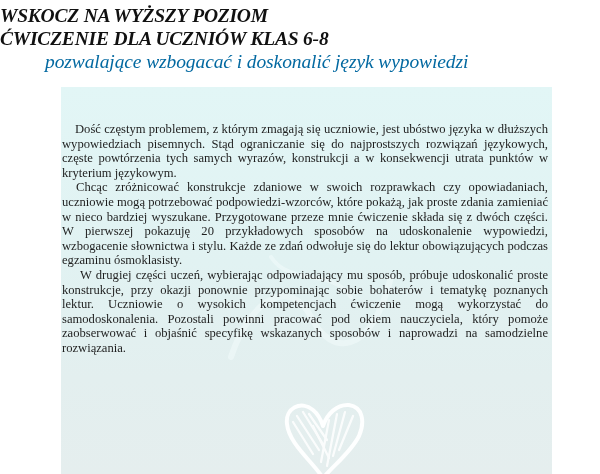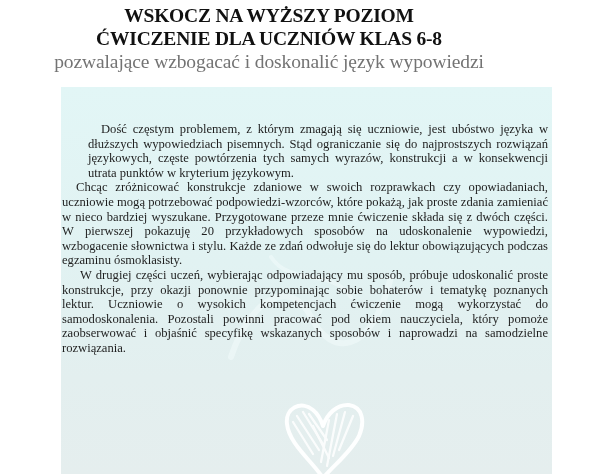--- a/index.html
+++ b/index.html
@@ -2,42 +2,42 @@
 <html><head>
   <meta charset="utf-8">
   <style>
     html, body { margin: 0; padding: 0; }
     body {
       width: 600px; height: 474px; overflow: hidden; background: #ffffff;
       position: relative;
       font-family: "Liberation Serif", "DejaVu Serif", serif;
       color: #1a1a1a;
     }
-    .header { position: absolute; left: 0; top: 4px; width: 538px; text-align: center; }
+    .header { position: absolute; left: 0; top: 4px; width: 538px; text-align: left; font-style: italic; }
     .title-line {
       font-weight: bold; font-size: 19.5px; line-height: 23px; letter-spacing: -0.2px;
       color: #111;
     }
     .subtitle-line {
-      font-size: 19.5px; line-height: 23px; color: #737373; letter-spacing: -0.1px;
+      font-size: 19.5px; line-height: 23px; color: #0369a1; letter-spacing: -0.1px; margin-left: 45px;
     }
     .panel {
       position: absolute; left: 61px; top: 87px; width: 491px; height: 387px;
       background: linear-gradient(180deg, #e2f6f6 0%, #e1f2f2 45%, #e3efef 75%, #e5eeee 100%);
       overflow: hidden;
     }
     .watermark-heart { position: absolute; left: 222px; top: 313px; width: 82px; height: 80px; }
     .watermark-swirl { position: absolute; left: 150px; top: 150px; width: 200px; height: 150px; opacity: 0.5; }
     .body-text {
       position: absolute; left: 1px; top: 35px; width: 486px;
       font-size: 12.6px; line-height: 14.6px; text-align: justify;
       color: #1e1e1e;
     }
     .body-text p { margin: 0; text-indent: 14px; }
-    .body-text p.first { text-indent: 13px; padding-left: 26px; }
+    .body-text p.first { text-indent: 13px; }
     .body-text p.third, .body-text p.fourth { text-indent: 18px; }
   </style>
 </head>
 <body>
 
 <div class="header">
   <div class="title-line">WSKOCZ NA WYŻSZY POZIOM</div>
   <div class="title-line">ĆWICZENIE DLA UCZNIÓW KLAS 6-8</div>
   <div class="subtitle-line">pozwalające wzbogacać i doskonalić język wypowiedzi</div>
 </div>

